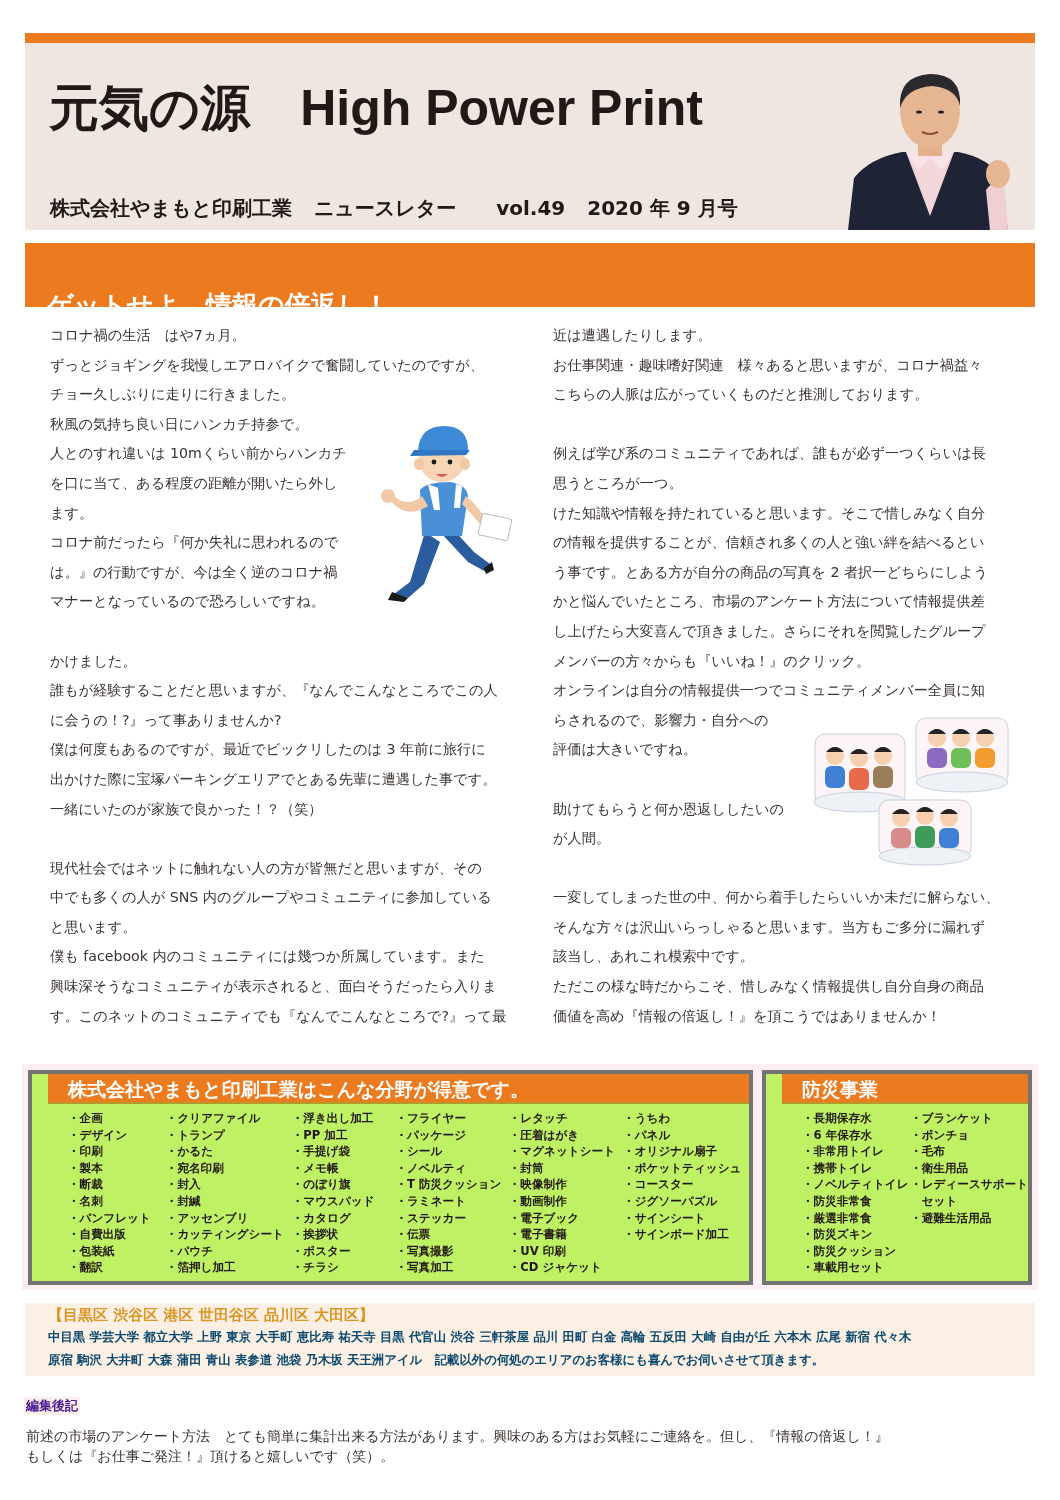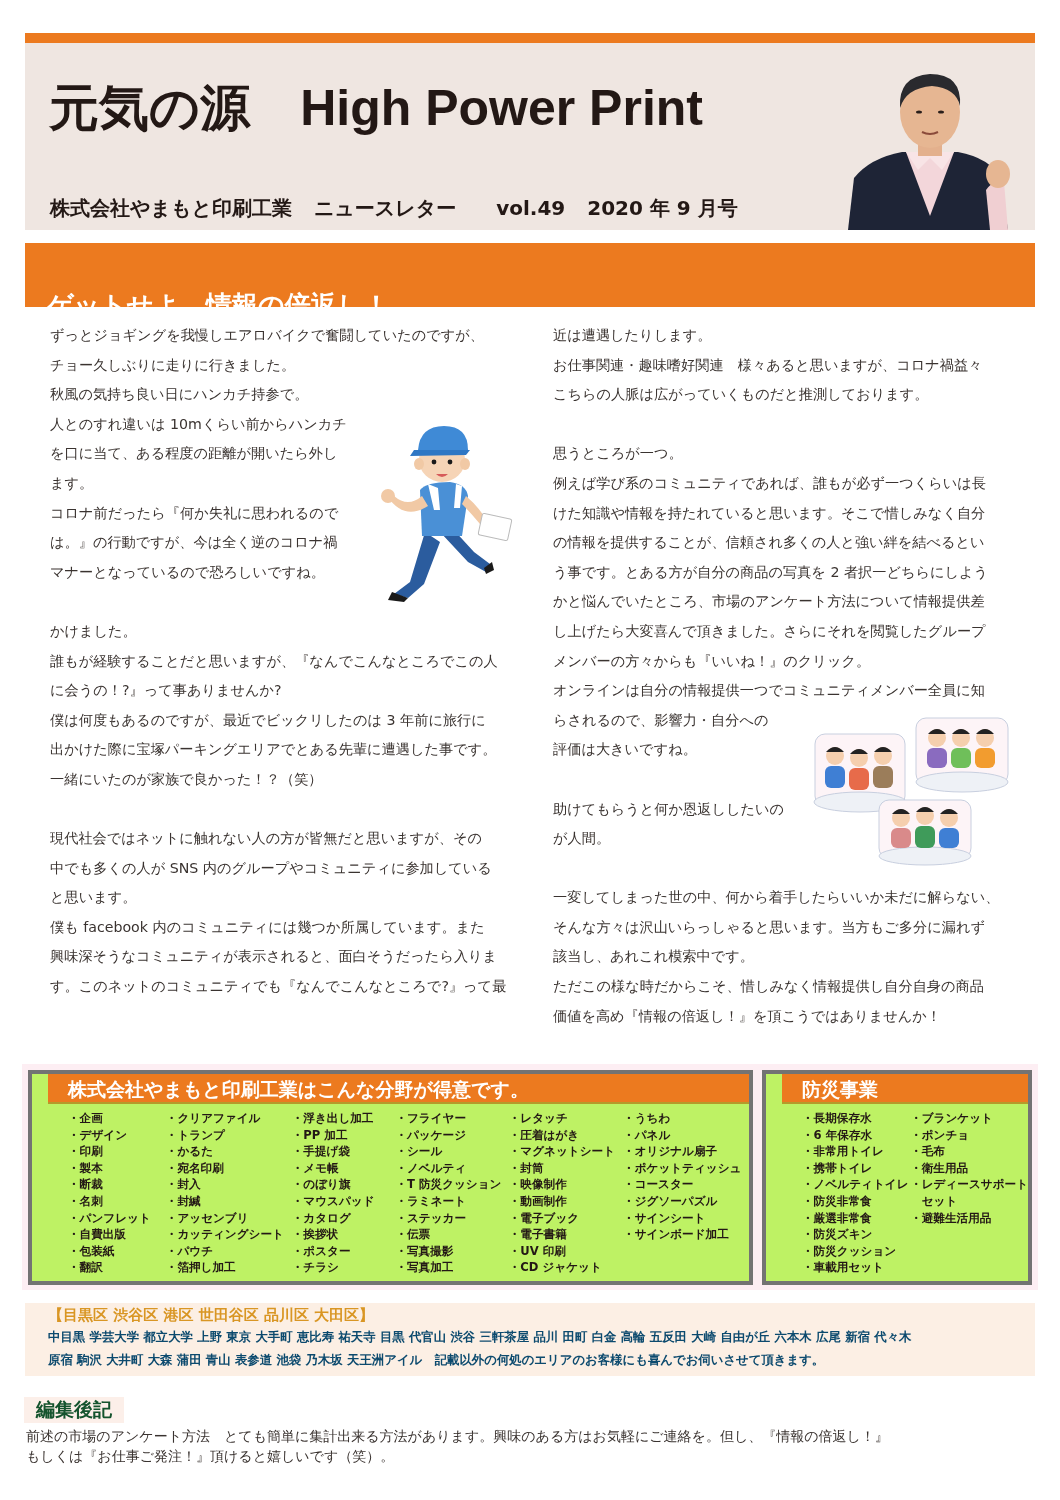--- a/index.html
+++ b/index.html
@@ -37,21 +37,21 @@
   .svc-cols { display: flex; padding: 6px 0 0 20px; justify-content: flex-end; }
   .svc-col { font-size: 11.6px; font-weight: bold; line-height: 16.6px; color: #231815; white-space: nowrap; }
   .svc-col div { height: 16.6px; }
 
   
   .area { position: absolute; left: 25px; top: 1303px; width: 1010px; height: 73px; background: #fcefe4; padding: 2px 0 0 23px; }
   .area-title { font-size: 15px; font-weight: bold; color: #d99624; line-height: 20px; white-space: nowrap; }
   .area-line { font-size: 12.4px; font-weight: bold; color: #0c4a6e; line-height: 23px; white-space: nowrap; }
 
   
-  .note-title { position: absolute; left: 24px; top: 1397px; font-size: 19px; font-weight: bold; color: #14532d; background: #fcefe9; padding: 0 12px; white-space: nowrap; }
+  .note-title { position: absolute; left: 24px; top: 1397px; font-size: 13px; font-weight: bold; color: #4c1d95; background: #fcefe9; padding: 0 2px; white-space: nowrap; }
   .note-body { position: absolute; left: 26px; top: 1426px; font-size: 14px; line-height: 20px; color: #3a3330; white-space: nowrap; }
 </style>
 </head>
 <body>
 
 <div class="masthead">
   <div class="mast-title">
     <span class="jp">元気の源</span><span>　</span><span>High Power Print</span>
   </div>
   <div class="mast-sub">
@@ -79,20 +79,21 @@
       <ellipse cx="158" cy="108" rx="12" ry="14" fill="#e6b692"></ellipse>
     </svg>
   </div>
 </div>
 
 <div class="headline">
   <span>ゲットせよ　情報の倍返し！</span>
 </div>
 
 <div class="col col-left" id="col-left">
+    <p>コロナ禍の生活　はや7ヵ月。</p>
     <p>ずっとジョギングを我慢しエアロバイクで奮闘していたのですが、</p>
     <p>チョー久しぶりに走りに行きました。</p>
     <p>秋風の気持ち良い日にハンカチ持参で。</p>
     <p>人とのすれ違いは 10mくらい前からハンカチ</p>
     <p>を口に当て、ある程度の距離が開いたら外し</p>
     <p>ます。</p>
     <p>コロナ前だったら『何か失礼に思われるので</p>
     <p>は。』の行動ですが、今は全く逆のコロナ禍</p>
     <p>マナーとなっているので恐ろしいですね。</p>
     <p class="blank"></p>
@@ -109,22 +110,22 @@
     <p>僕も facebook 内のコミュニティには幾つか所属しています。また</p>
     <p>興味深そうなコミュニティが表示されると、面白そうだったら入りま</p>
     <p>す。このネットのコミュニティでも『なんでこんなところで?』って最</p>
   </div>
 
 <div class="col col-right" id="col-right">
     <p>近は遭遇したりします。</p>
     <p>お仕事関連・趣味嗜好関連　様々あると思いますが、コロナ禍益々</p>
     <p>こちらの人脈は広がっていくものだと推測しております。</p>
     <p class="blank"></p>
+    <p>例えば学び系のコミュニティであれば、誰もが必ず一つくらいは長</p>
     <p>思うところが一つ。</p>
-    <p>例えば学び系のコミュニティであれば、誰もが必ず一つくらいは長</p>
     <p>けた知識や情報を持たれていると思います。そこで惜しみなく自分</p>
     <p>の情報を提供することが、信頼され多くの人と強い絆を結べるとい</p>
     <p>う事です。とある方が自分の商品の写真を 2 者択一どちらにしよう</p>
     <p>かと悩んでいたところ、市場のアンケート方法について情報提供差</p>
     <p>し上げたら大変喜んで頂きました。さらにそれを閲覧したグループ</p>
     <p>メンバーの方々からも『いいね！』のクリック。</p>
     <p>オンラインは自分の情報提供一つでコミュニティメンバー全員に知</p>
     <p>らされるので、影響力・自分への</p>
     <p>評価は大きいですね。</p>
     <p class="blank"></p>

